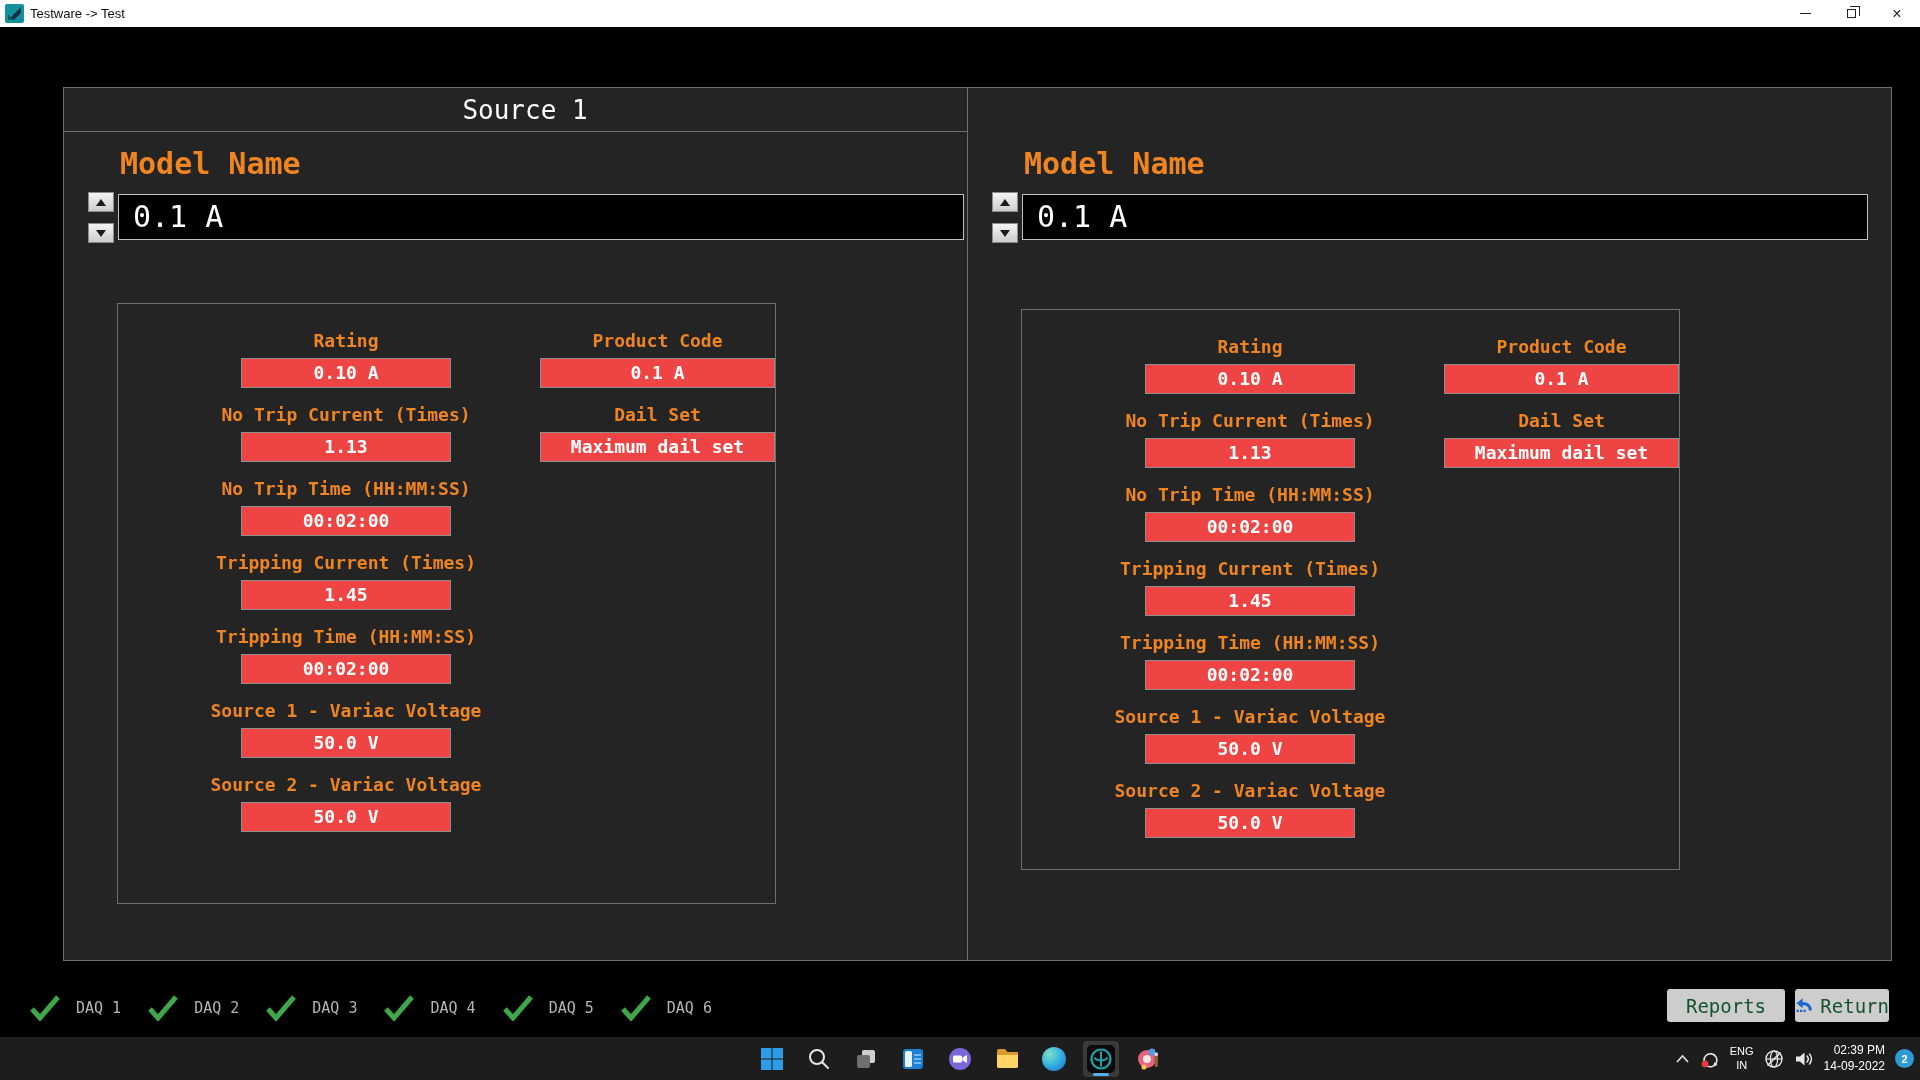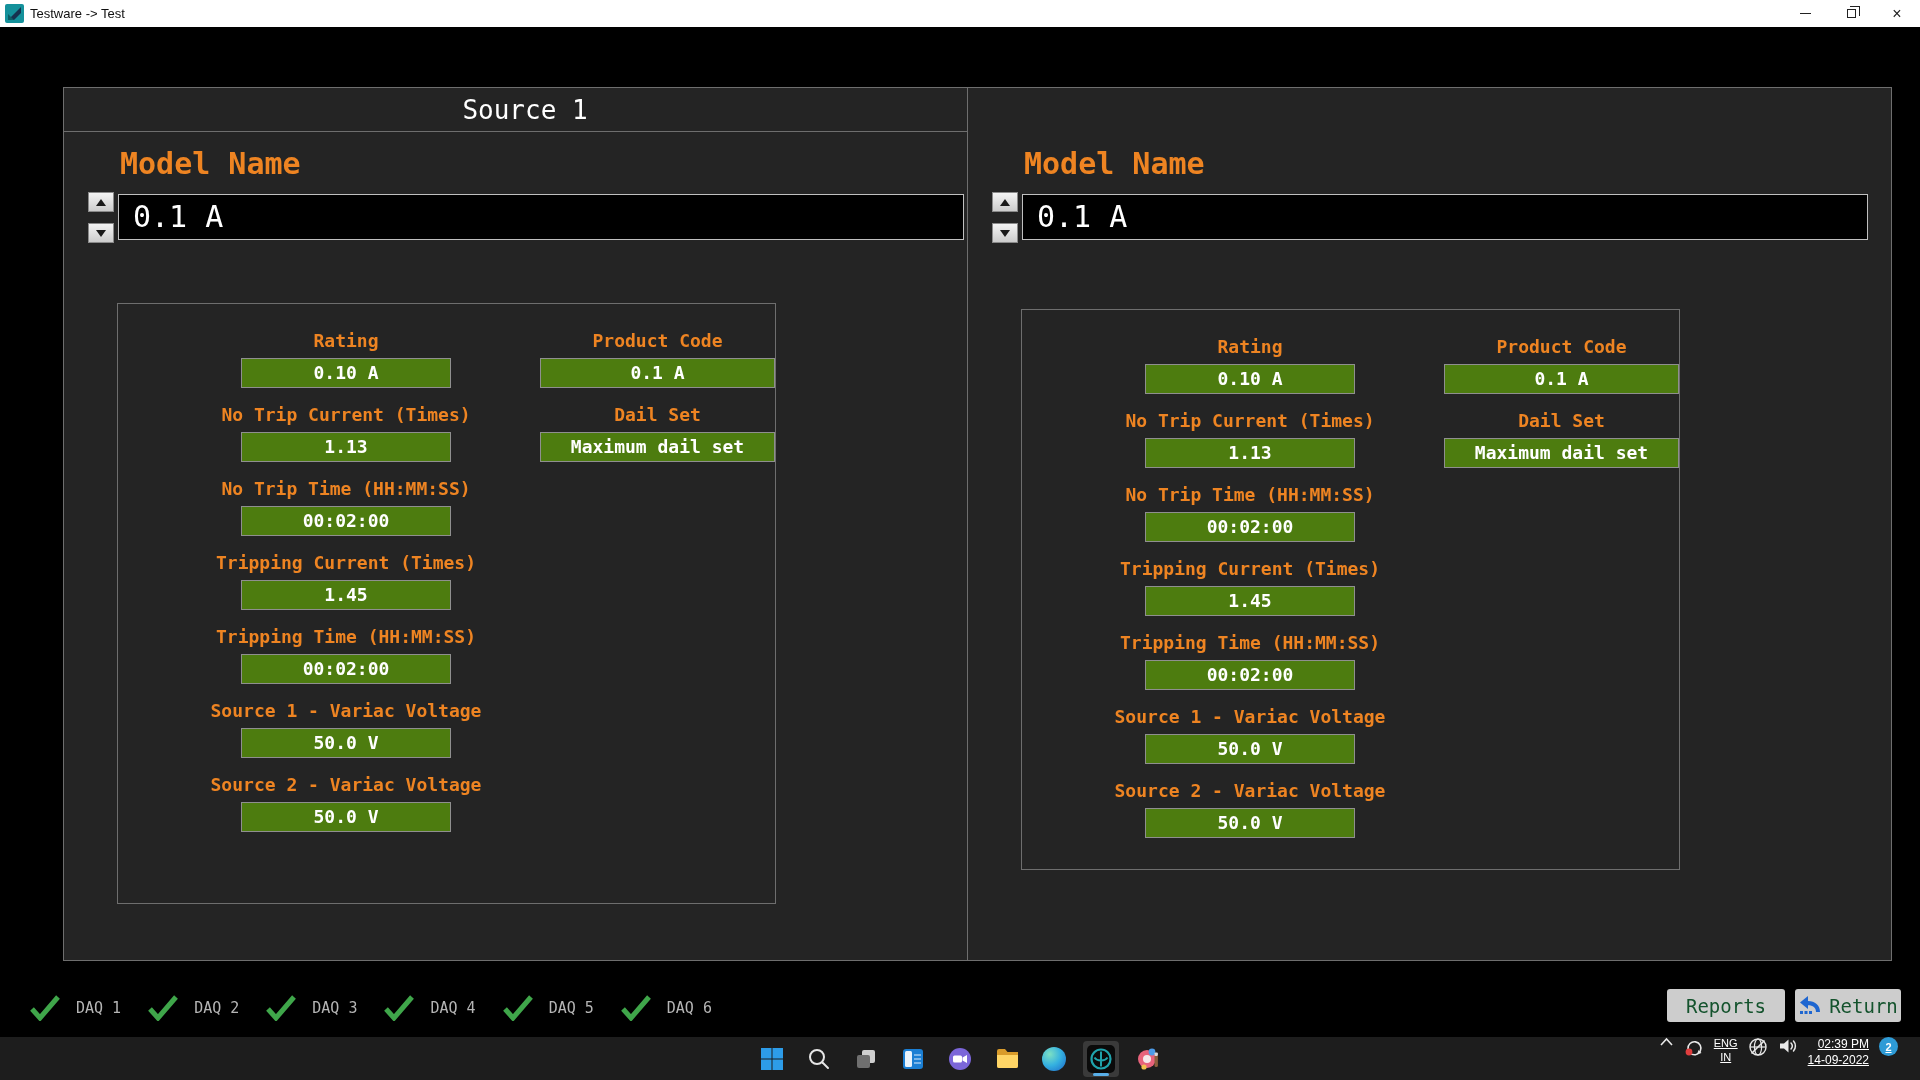--- a/index.html
+++ b/index.html
@@ -43,44 +43,44 @@
   .tri-down { width:0; height:0; border-left:5px solid transparent; border-right:5px solid transparent; border-top:7px solid #1a1a1a; }
   .model-input { position:absolute; left:54px; top:106px; width:846px; height:46px; background:#000; border:1px solid #c0c0c0;
                  color:#fff; font-size:30px; line-height:44px; padding-left:14px; }
   .groupbox { position:absolute; left:53px; top:215px; width:659px; height:601px; border:1px solid #6e6e6e; }
   .p2 .groupbox { top:221px; height:561px; }
   .col { position:absolute; top:26px; display:flex; flex-direction:column; }
   .col-left { left:38px; width:380px; }
   .col-right { left:420px; width:239px; }
   .field { margin-bottom:16px; display:flex; flex-direction:column; align-items:center; }
   .f-label { color:#ee8422; font-size:18px; font-weight:bold; line-height:22px; margin-bottom:6px; white-space:nowrap; }
-  .f-value { width:210px; height:30px; background:#4d7c0f; border:1px solid #8f8f8f; color:#fff; font-size:18px; font-weight:bold;
+  .f-value { width:210px; height:30px; background:#ef4444; border:1px solid #8f8f8f; color:#fff; font-size:18px; font-weight:bold;
              text-align:center; line-height:28px; white-space:nowrap; }
   .col-right .f-value { width:235px; }
 
   
   .daq-row { position:absolute; left:30px; top:990px; height:36px; display:flex; align-items:center; gap:27px; }
   .daq-item { display:flex; align-items:center; gap:16px; }
   .daq-label { color:#b5b5b5; font-size:15px; }
 
   
   .btn { position:absolute; top:989px; height:33px; background:#cdcdcd; border-radius:3px; color:#14532d; font-size:19px;
          display:flex; align-items:center; justify-content:center; }
   .btn.reports { left:1667px; width:118px; }
-  .btn.return  { left:1795px; width:106px; gap:7px; }
+  .btn.return  { left:1795px; width:94px; gap:7px; }
 
   
   .taskbar { position:absolute; left:0; top:1037px; width:1920px; height:43px; background:#1d1d1d; }
   .tb-center { position:absolute; left:50%; top:0; transform:translateX(-50%); height:100%; display:flex; align-items:center; gap:11px; }
   .tb-icon { width:36px; height:36px; display:flex; align-items:center; justify-content:center; border-radius:4px; position:relative; }
   .tb-icon.active { background:#3a3a3a; }
   .tb-icon.active::after { content:""; position:absolute; bottom:1px; left:50%; transform:translateX(-50%);
                            width:16px; height:3px; border-radius:2px; background:#58aee8; }
-  .tray { position:absolute; right:22px; top:0; height:100%; display:flex; gap:10px;
-          font-family:"Liberation Sans",sans-serif; color:#fff;text-decoration:underline; }
+  .tray { position:absolute; right:6px; top:0; height:100%; display:flex; align-items:center; gap:10px;
+          font-family:"Liberation Sans",sans-serif; color:#fff; }
   .lang { font-size:11px; line-height:1.25; text-align:center; }
   .clock { font-size:12px; line-height:1.3; text-align:right; }
   .badge { width:19px; height:19px; border-radius:50%; background:#2e9bd6; color:#fff; font-size:11px; font-weight:bold;
            display:flex; align-items:center; justify-content:center; }
 </style>
 </head>
 <body>
 
 <div class="screen">
 

